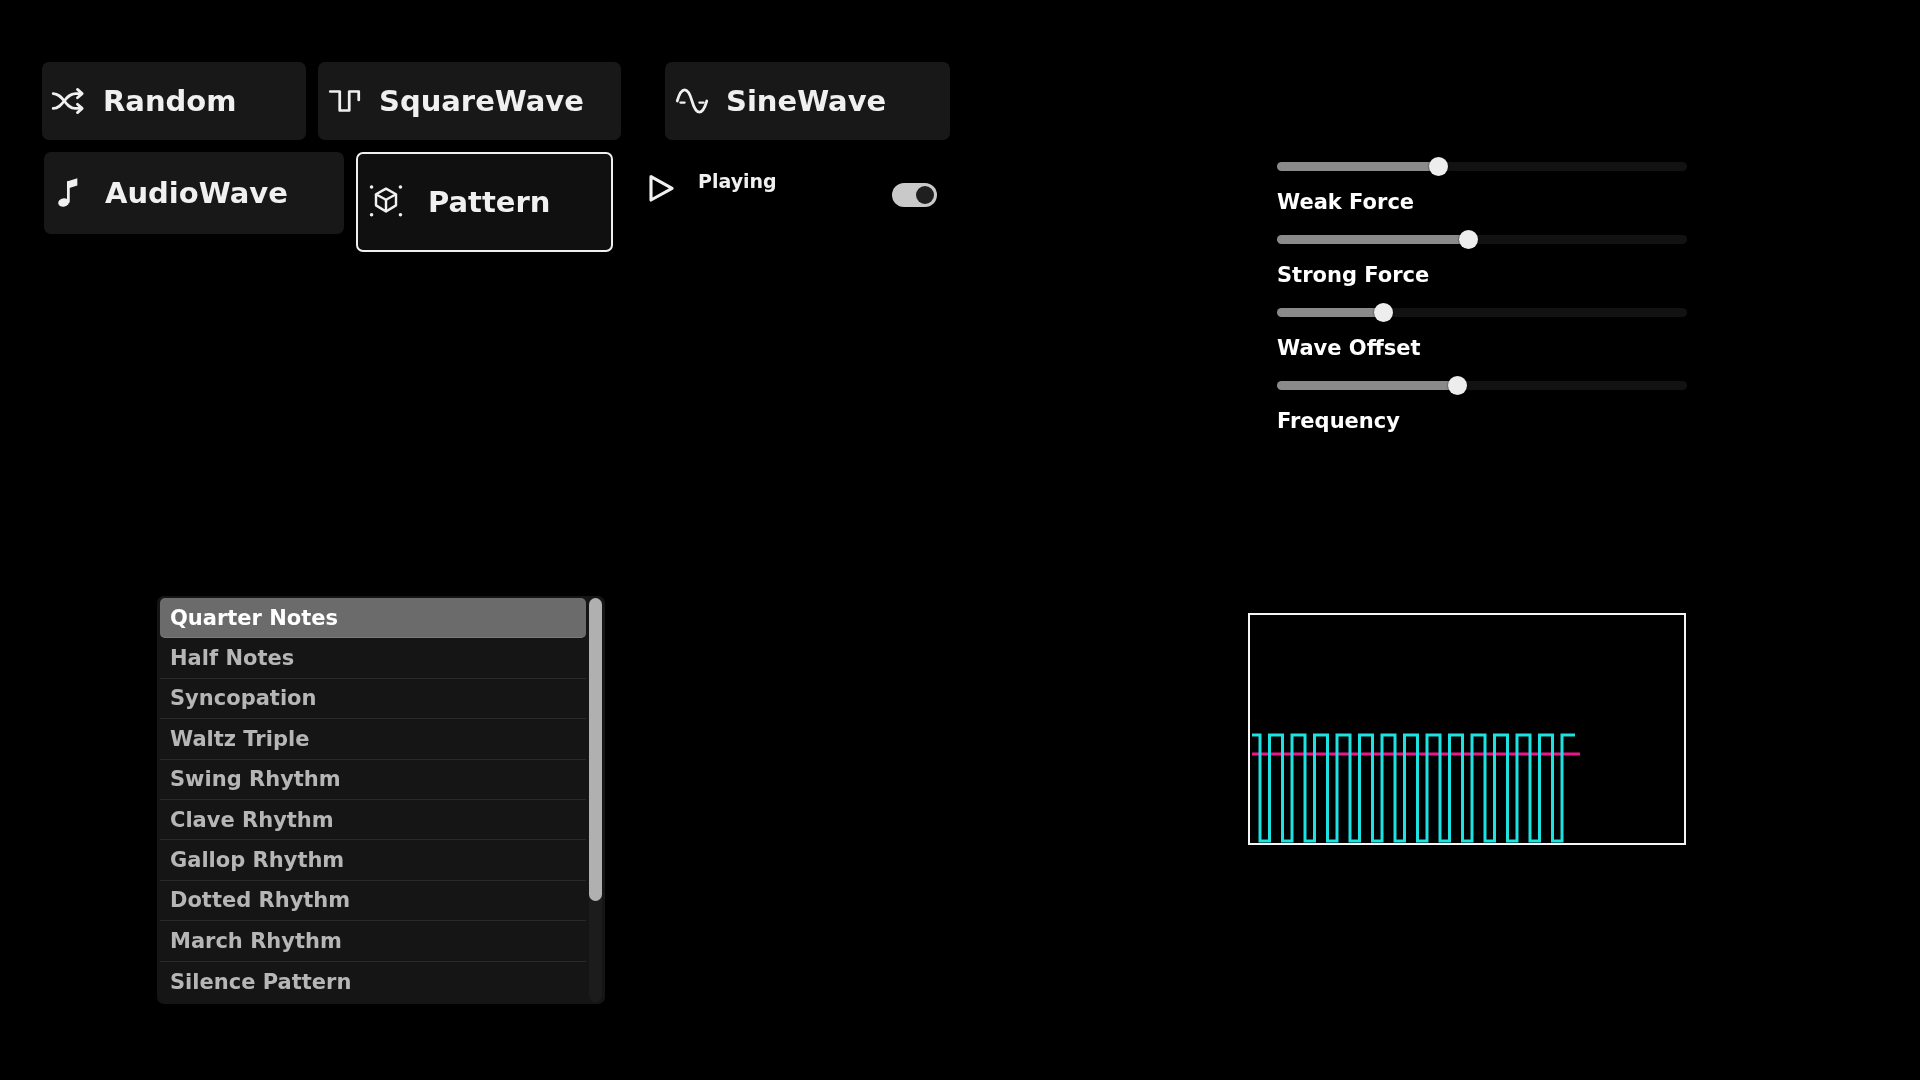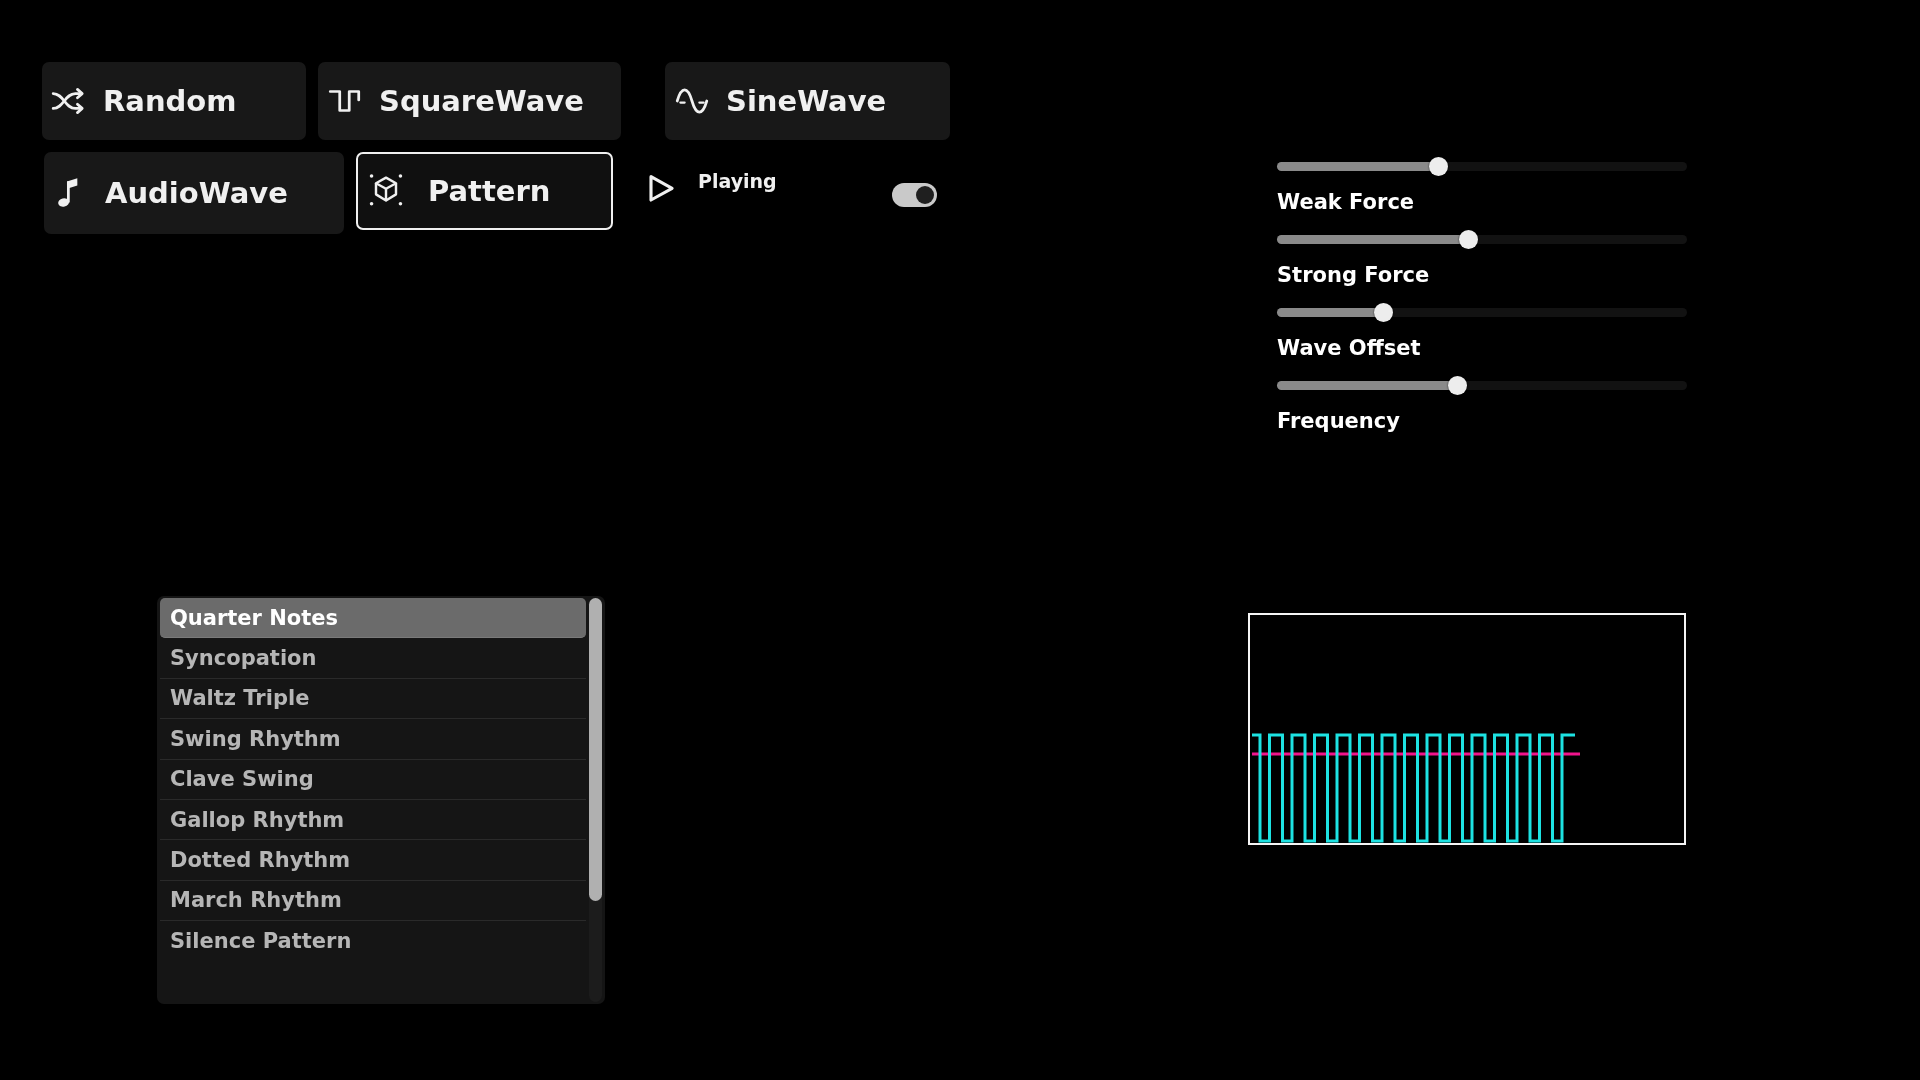--- a/index.html
+++ b/index.html
@@ -84,21 +84,21 @@
   <span class="ico">
     <svg width="38" height="38" viewBox="0 0 36 36" fill="#f0f0f0" stroke="none">
       <ellipse cx="11" cy="27" rx="5.2" ry="4" transform="rotate(-14 11 27)"></ellipse>
       <rect x="14.2" y="7" width="2.6" height="20"></rect>
       <path d="M14.2,7 L24,4 V11 L14.2,14 Z"></path>
     </svg>
   </span>
   <span>AudioWave</span>
 </div>
 
-<div class="btn selected" style="left:356px;top:152px;width:257px;height:78px;gap:22px;">
+<div class="btn selected" style="left:356px;top:152px;width:257px;height:100px;gap:22px;">
   <span class="ico">
     <svg width="40" height="40" viewBox="0 0 36 36" fill="none" stroke="#f0f0f0" stroke-width="2.2" stroke-linejoin="round">
       <path d="M18,6 L27,11 L18,16 L9,11 Z"></path>
       <path d="M9,11 V21 L18,26.5 V16"></path>
       <path d="M27,11 V21 L18,26.5"></path>
       <circle cx="5" cy="4.5" r="1.6" fill="#f0f0f0" stroke="none"></circle>
       <circle cx="31" cy="4.5" r="1.6" fill="#f0f0f0" stroke="none"></circle>
       <circle cx="5" cy="29.5" r="1.6" fill="#f0f0f0" stroke="none"></circle>
       <circle cx="31" cy="29.5" r="1.6" fill="#f0f0f0" stroke="none"></circle>
     </svg>
@@ -139,24 +139,25 @@
 
 <div class="slider" style="top:380.5px;">
   <div class="fill" style="width: 44%;"></div>
   <div class="knob" style="left: calc(44% - 9.5px);"></div>
 </div>
 <div class="slider-label" style="top:409px;">Frequency</div>
 
 <div class="list">
   <div class="list-inner">
     <div class="list-item selected">Quarter Notes</div>
+    <div class="list-item">Half Notes</div>
     <div class="list-item">Syncopation</div>
     <div class="list-item">Waltz Triple</div>
     <div class="list-item">Swing Rhythm</div>
-    <div class="list-item">Clave Swing</div>
+    <div class="list-item">Clave Rhythm</div>
     <div class="list-item">Gallop Rhythm</div>
     <div class="list-item">Dotted Rhythm</div>
     <div class="list-item">March Rhythm</div>
     <div class="list-item">Silence Pattern</div>
   </div>
   <div class="scrollbar">
     <div class="scroll-thumb" style="top: 0%; height: 75%;"></div>
   </div>
 </div>
 

